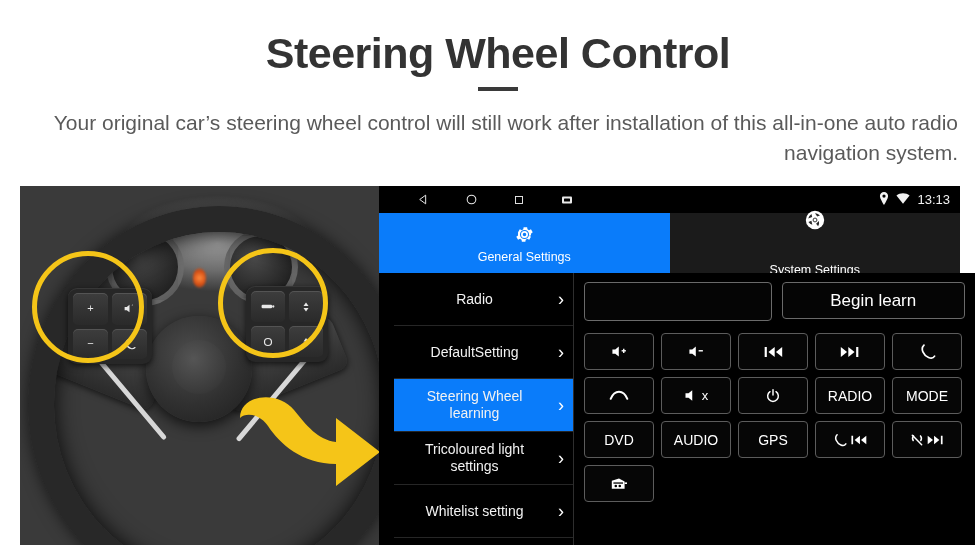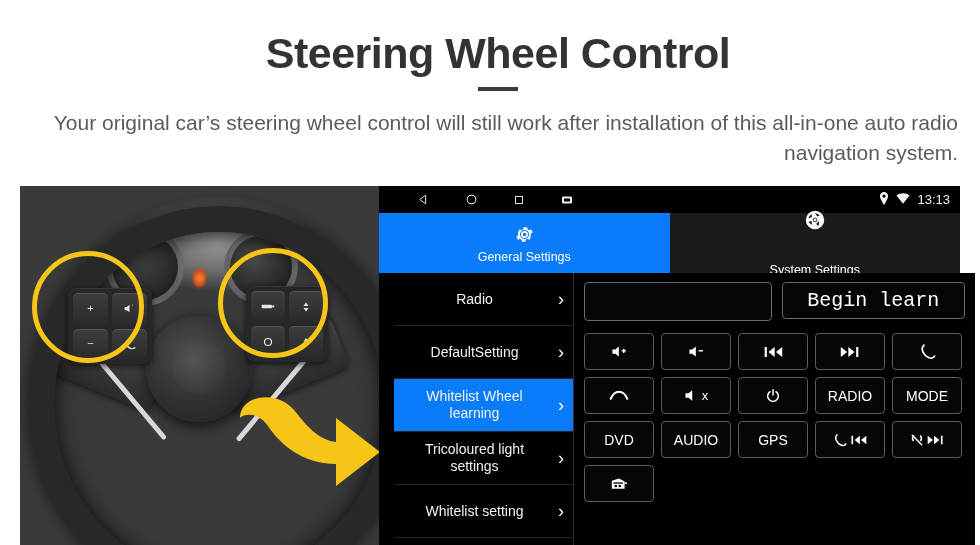--- a/index.html
+++ b/index.html
@@ -145,21 +145,21 @@
   }
   .srow.sel{background:#0a7cfa;}
   .srow .chev{position:absolute;right:9px;top:50%;transform:translateY(-50%);font-size:18px;color:#fff;}
   .content{flex:1;padding:9px 10px 0 10px;}
   .toprow{display:flex;gap:10px;margin-bottom:12px;}
   .field{
     flex:1;height:35px;border:1px solid #6a6a6a;border-radius:4px;background:#050505;
   }
   .btn-begin{
     flex:1;height:35px;border:1px solid #6a6a6a;border-radius:4px;background:#050505;
-    color:#fff;font-size:20px;display:flex;align-items:center;justify-content:center;font-family:Liberation Mono, monospace;
+    color:#fff;font-size:17px;display:flex;align-items:center;justify-content:center;
   }
   .grid{display:flex;flex-wrap:wrap;gap:7px;}
   .kbtn{
     width:68px;height:35px;border:1px solid #5c5c5c;border-radius:4px;background:#060606;
     color:#fff;font-size:14px;display:flex;align-items:center;justify-content:center;gap:2px;
   }
   .kbtn svg{display:block;}
   .glyphrow{display:flex;align-items:center;gap:3px;}
 </style>
 </head>
@@ -306,21 +306,21 @@
       <div class="sidebar">
         <div class="srow">
           <span>Radio</span>
           <span class="chev">›</span>
         </div>
         <div class="srow">
           <span>DefaultSetting</span>
           <span class="chev">›</span>
         </div>
         <div class="srow sel">
-          <span>Whitelist Wheel learning</span>
+          <span>Steering Wheel learning</span>
           <span class="chev">›</span>
         </div>
         <div class="srow">
           <span>Tricoloured light settings</span>
           <span class="chev">›</span>
         </div>
         <div class="srow">
           <span>Whitelist setting</span>
           <span class="chev">›</span>
         </div>

